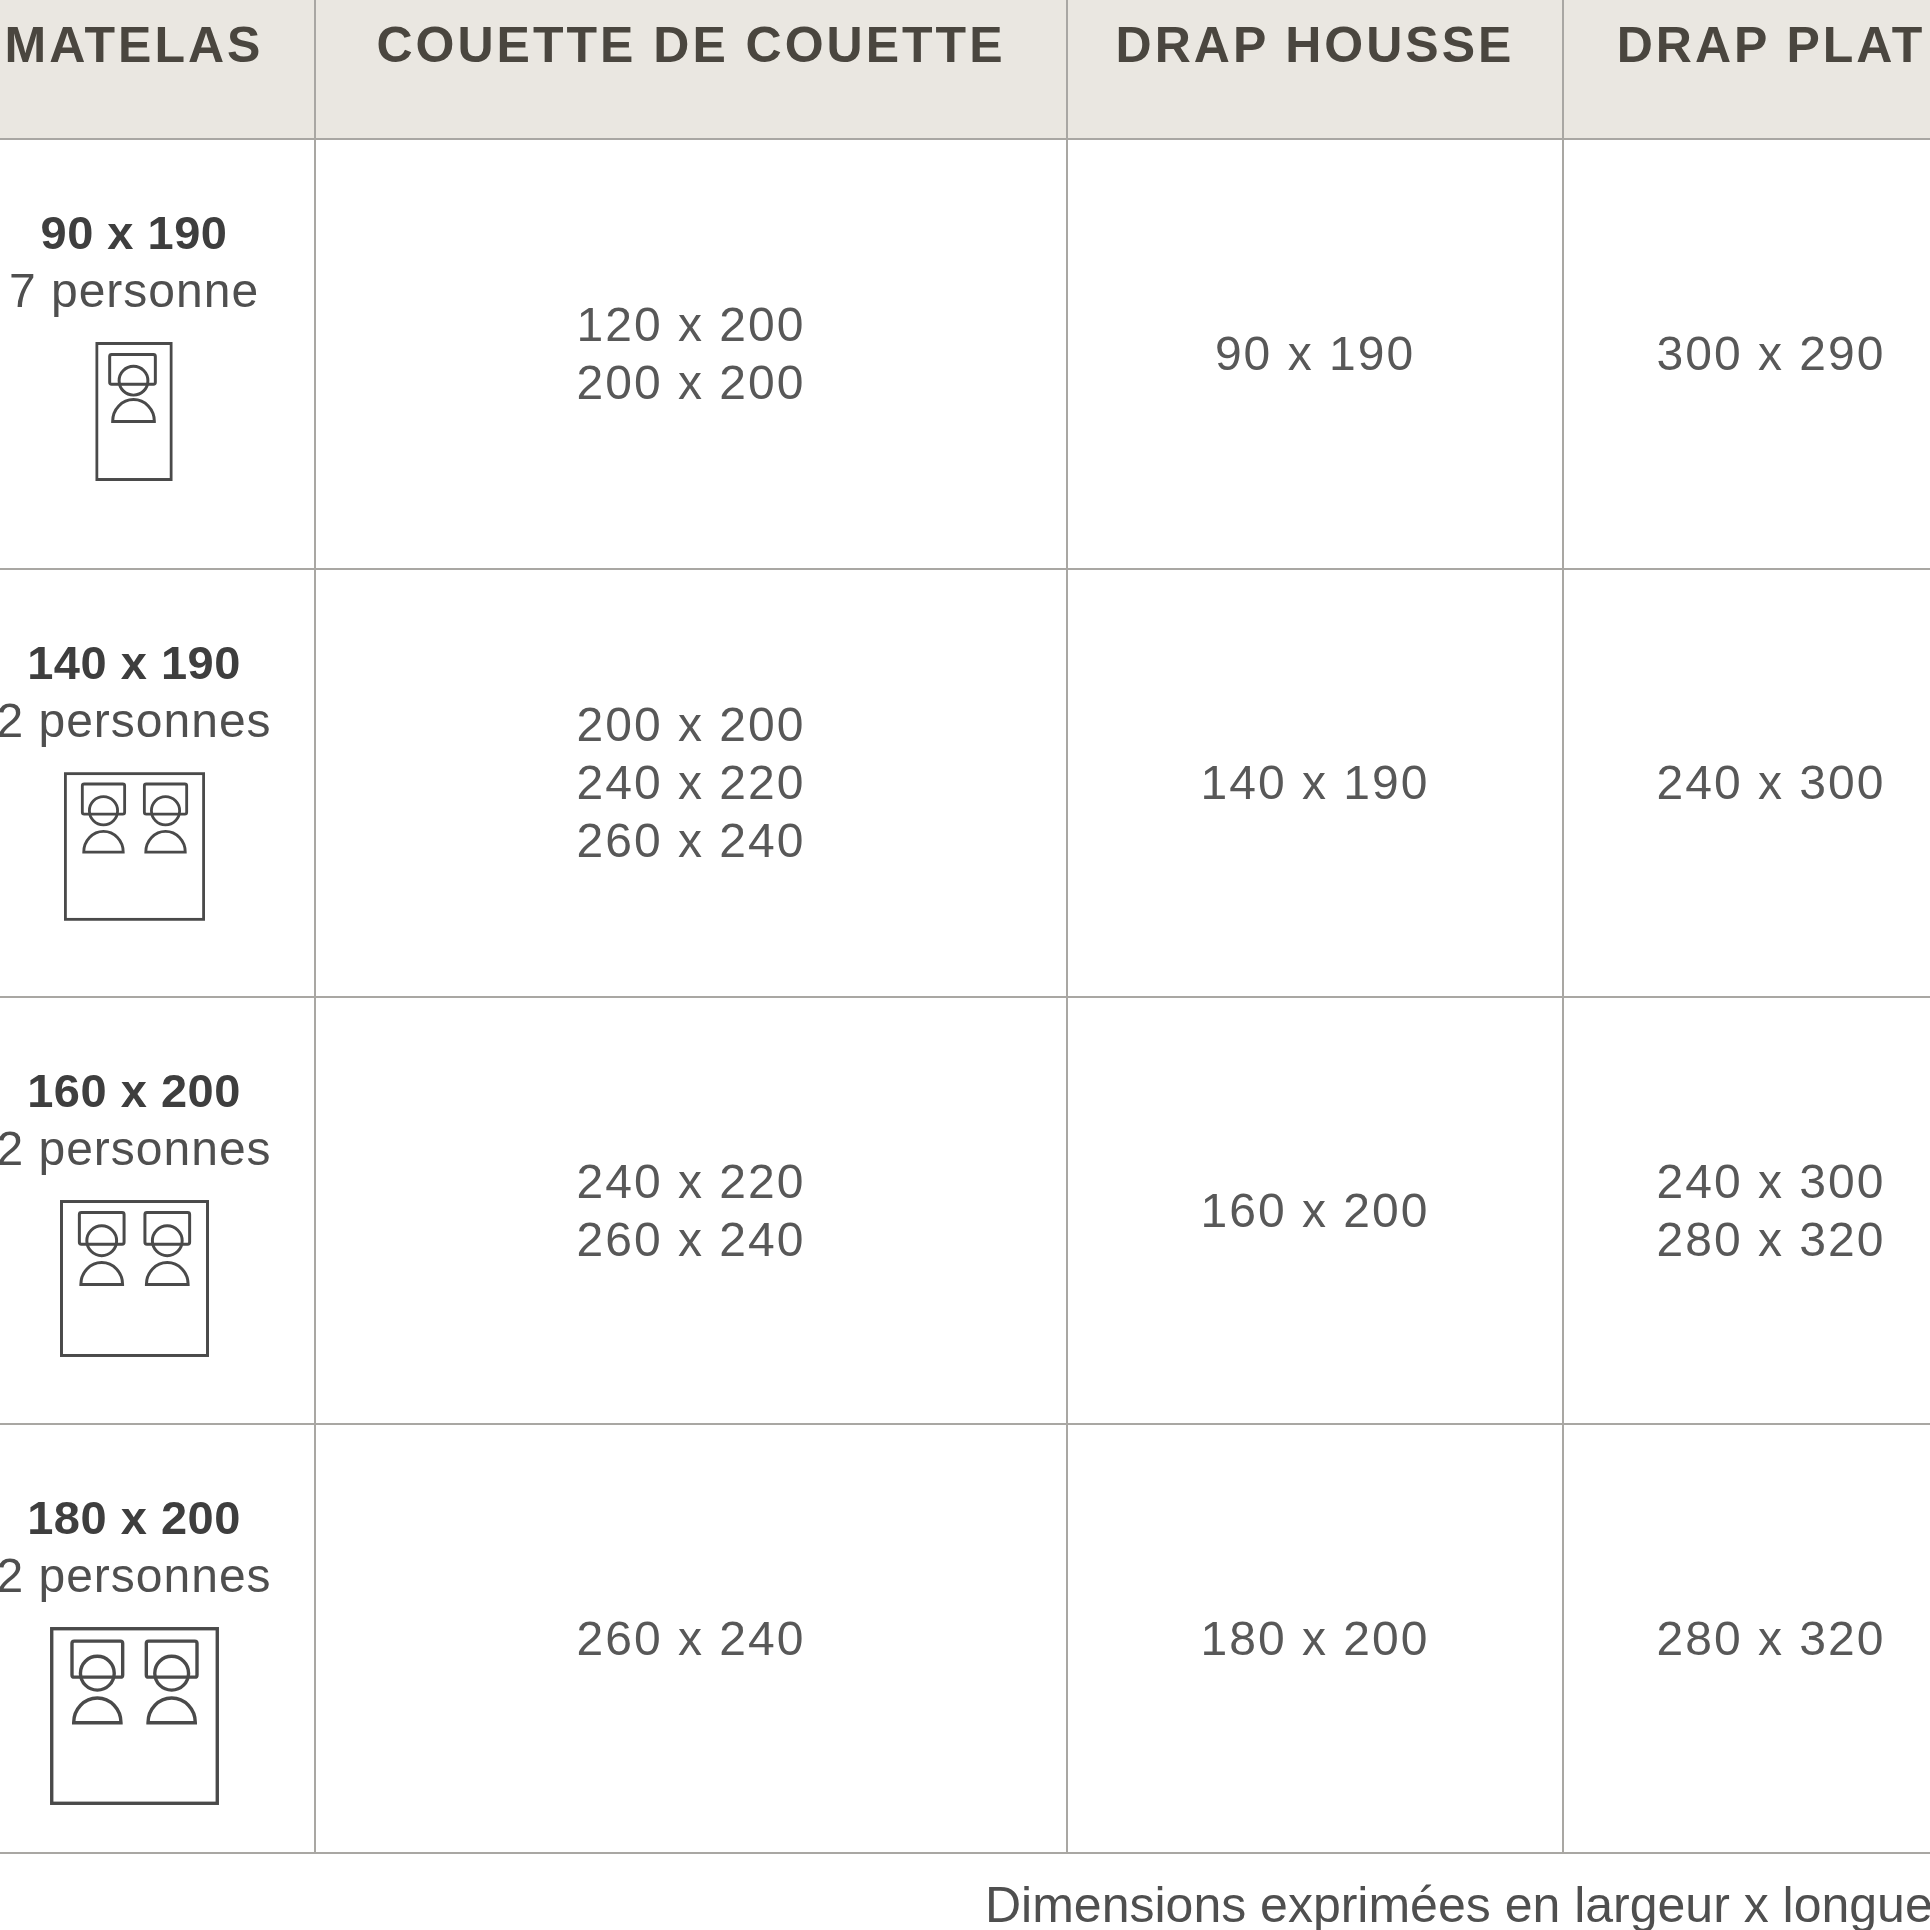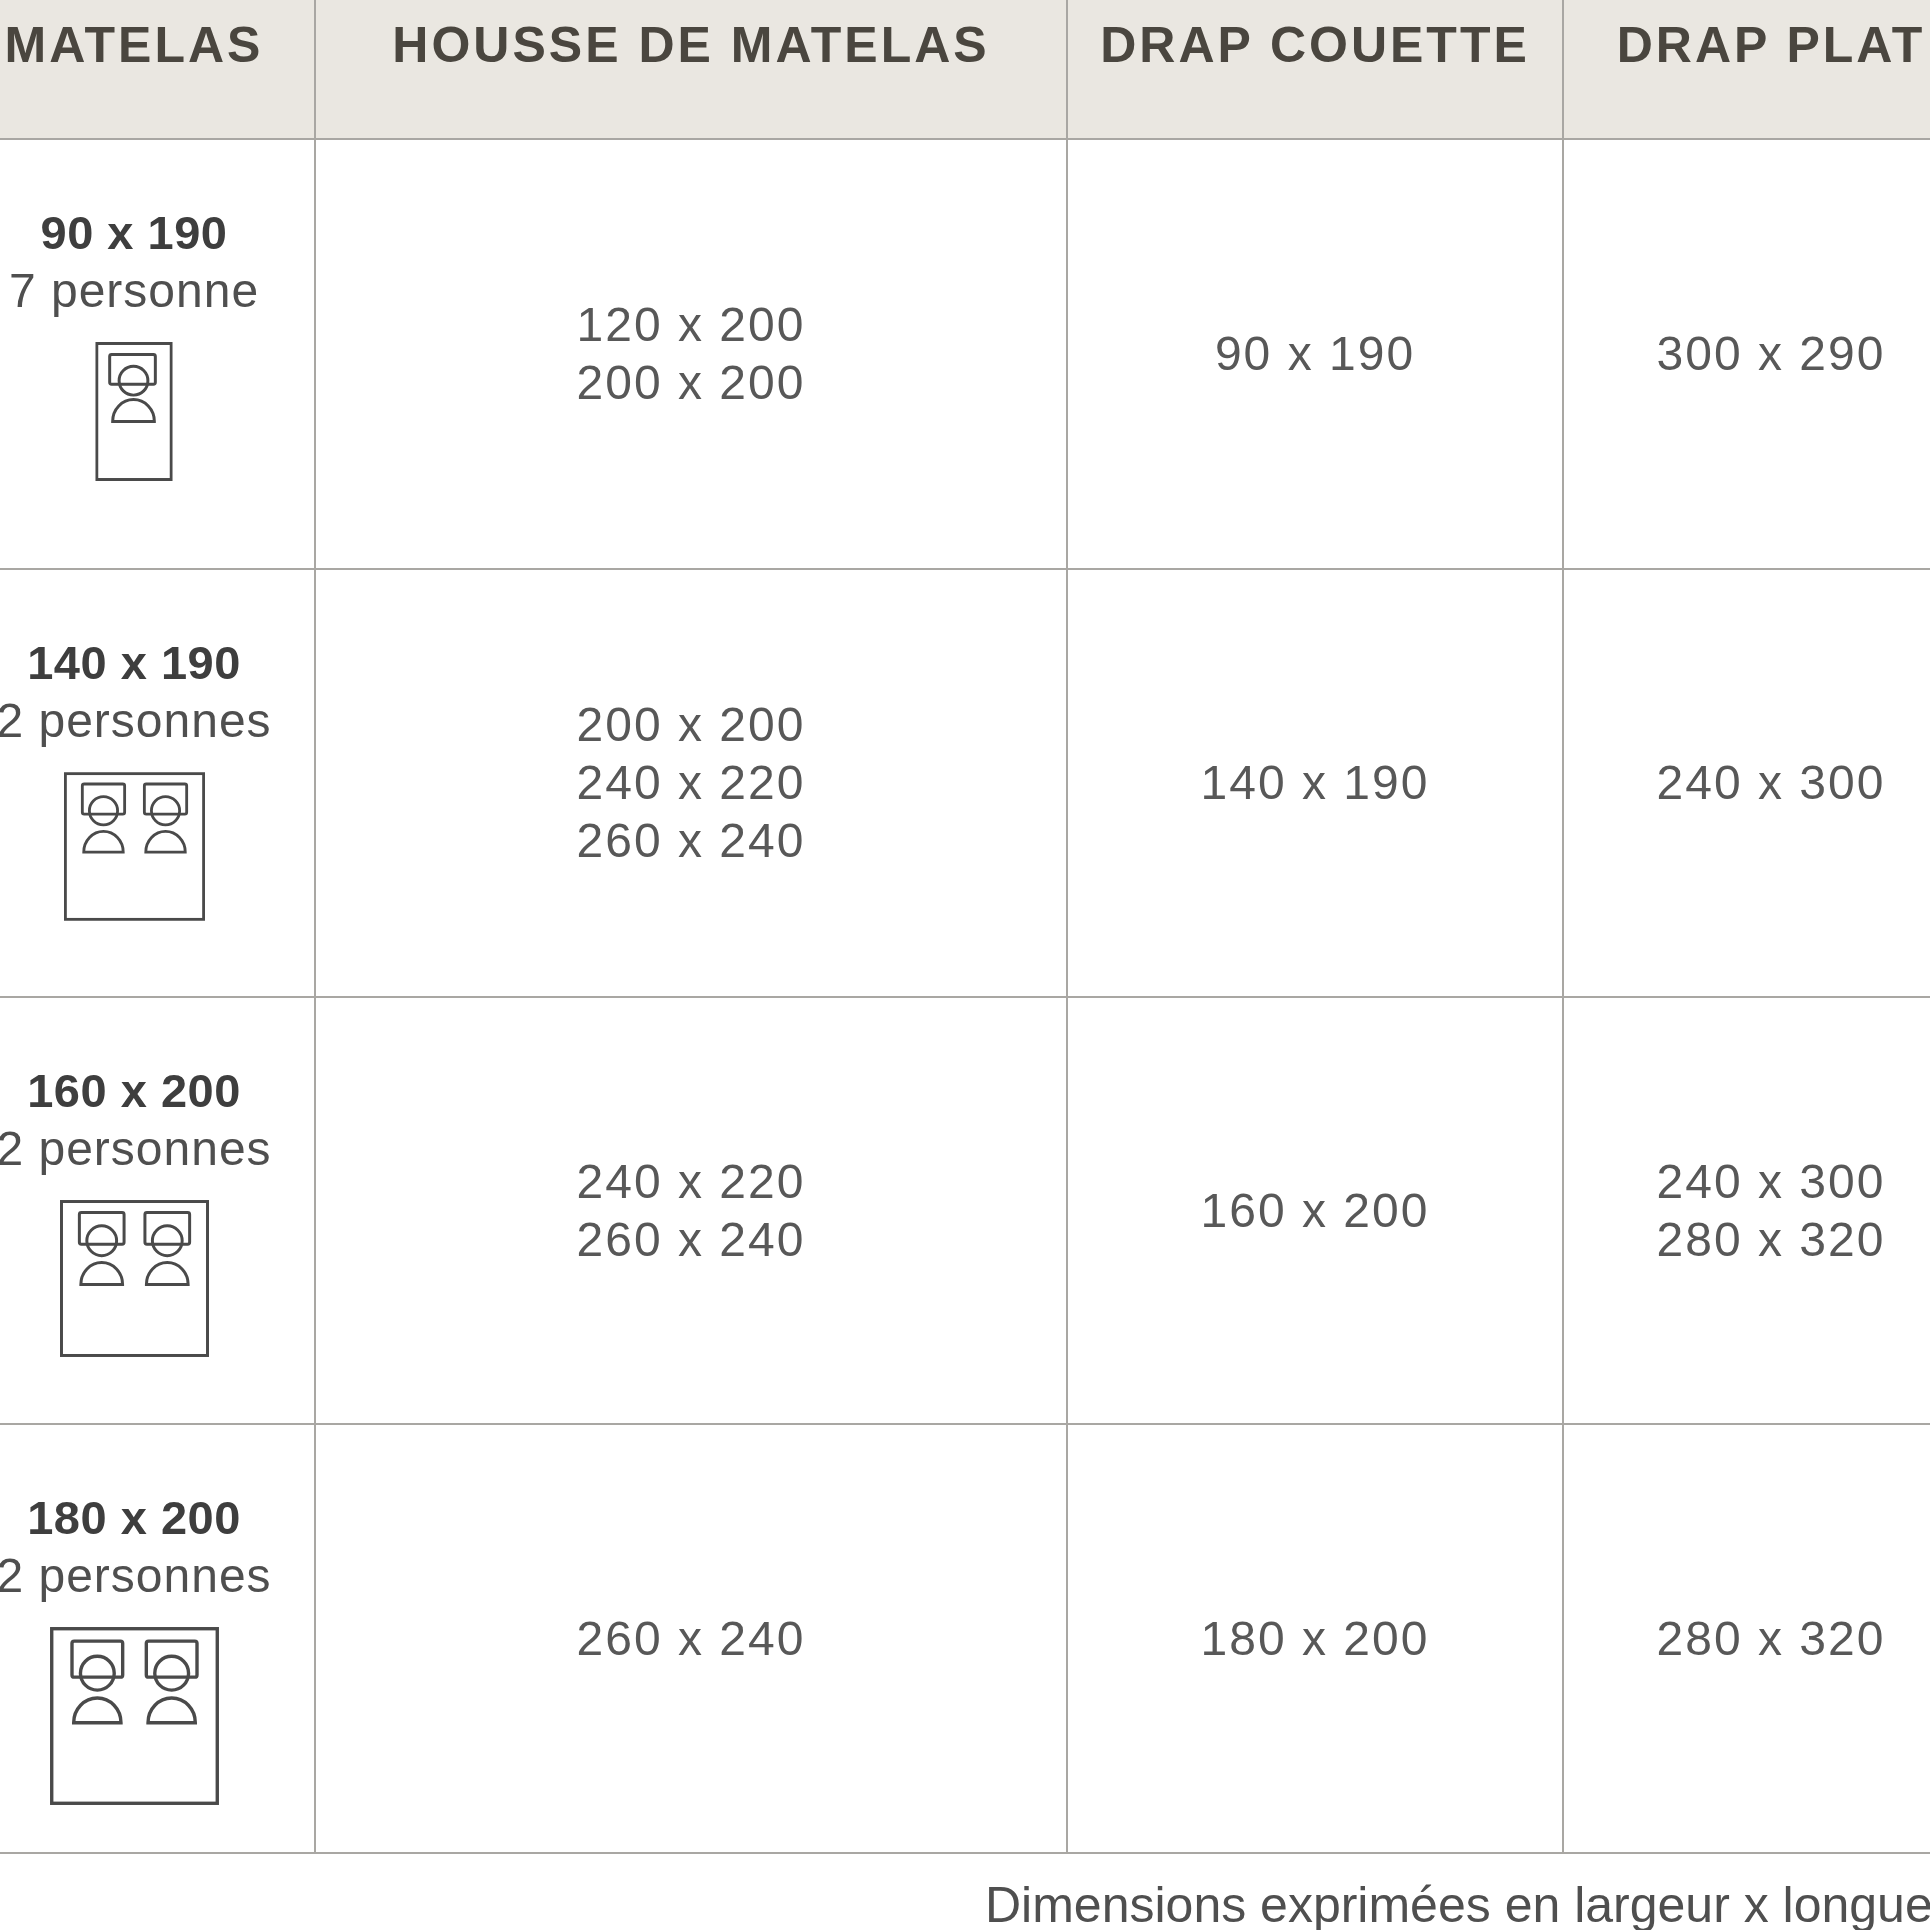--- a/index.html
+++ b/index.html
@@ -91,22 +91,22 @@
       <circle class="wfill" cx="42" cy="41" r="15"></circle>
       <circle class="wfill" cx="108" cy="41" r="15"></circle>
     </symbol>
   </defs>
 </svg>
 
 <div class="page">
   <div class="size-table">
 
     <div class="cell th">MATELAS</div>
-    <div class="cell th">HOUSSE DE MATELAS</div>
-    <div class="cell th">DRAP COUETTE</div>
+    <div class="cell th">COUETTE DE COUETTE</div>
+    <div class="cell th">DRAP HOUSSE</div>
     <div class="cell th c4">DRAP PLAT</div>
 
     <div class="cell mattress-cell">
       <div class="msize">90 x 190</div>
       <div class="mcap">7 personne</div>
       <svg class="bed" width="78" height="139" viewBox="0 0 78 140">
           <use href="#sym-single"></use>
         </svg>
     </div>
     <div class="cell">

